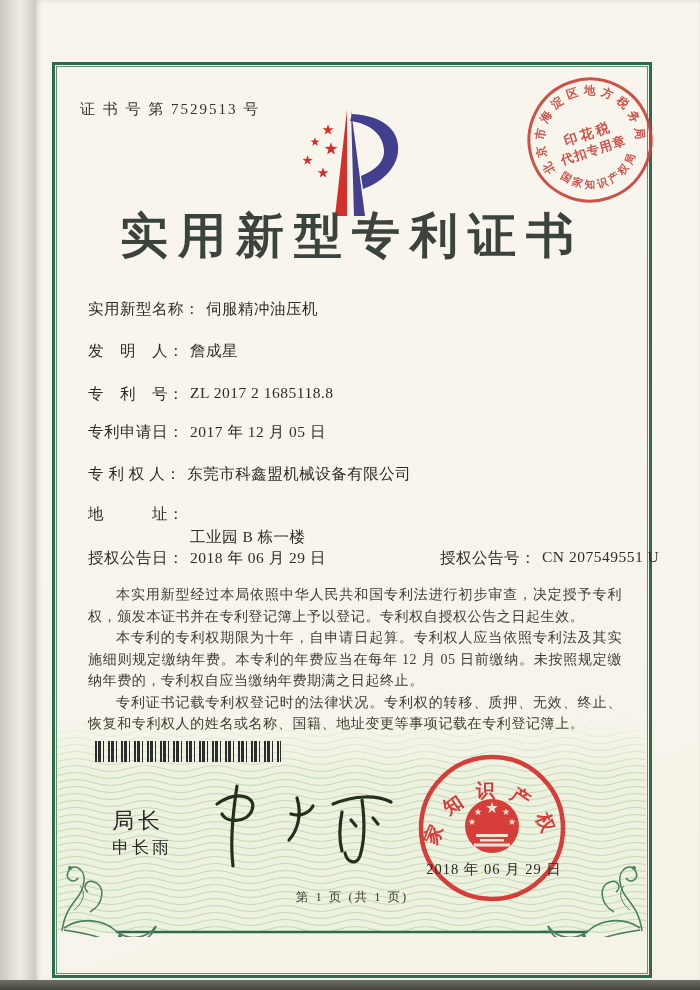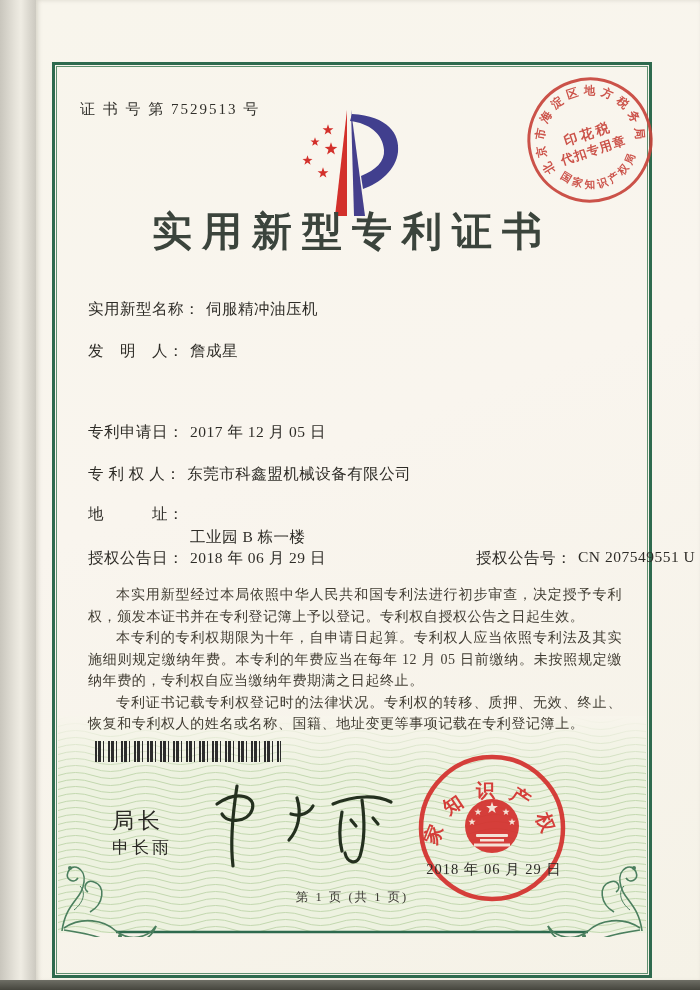--- a/index.html
+++ b/index.html
@@ -13,26 +13,26 @@
   .paper{position:absolute;left:36px;top:0;right:0;bottom:8px;
     background:linear-gradient(160deg,#f8f5ec 0%,#f9f5ee 45%,#f5f2e7 100%);
     box-shadow:inset 2px 0 4px rgba(120,115,100,.25);}
   .frame{position:absolute;left:52px;top:62px;width:600px;height:916px;
     border:3px solid #2e6a4e;}
   .frame-inner{position:absolute;inset:1px;border:1px solid #5f9070;}
   .cert-no{position:absolute;left:80px;top:100px;font-size:15px;letter-spacing:2px;color:#31302b;}
   .logo{position:absolute;left:286px;top:106px;}
   .stamp{position:absolute;left:522px;top:72px;opacity:.92;}
   .title{position:absolute;left:52px;top:204px;width:600px;text-align:center;
-    font-size:40px;font-weight:bold;letter-spacing:10px;color:#3b443c;}
+    font-size:48px;font-weight:bold;letter-spacing:10px;color:#3b443c;}
   .row{position:absolute;left:88px;display:flex;font-size:15.5px;color:#2e2c27;white-space:nowrap;}
   .row .lbl{letter-spacing:.5px;}
   .row .val{margin-left:6px;letter-spacing:.5px;}
   .addr-val{line-height:22px;white-space:normal;width:450px;}
-  .grant-no{position:absolute;left:388px;top:0;display:flex;font-size:15.5px;}
+  .grant-no{position:absolute;left:352px;top:0;display:flex;font-size:15.5px;}
   .body-text{position:absolute;left:88px;top:584px;width:534px;font-size:14px;
     line-height:21.5px;letter-spacing:.6px;color:#403c32;text-align:justify;}
   .body-text p{margin:0;text-indent:2em;}
   .band{position:absolute;left:58px;top:716px;width:588px;height:221px;}
   .band-fade{position:absolute;left:0;top:0;width:100%;height:60px;
     background:linear-gradient(rgba(248,245,236,1),rgba(248,245,236,0));}
   .barcode{position:absolute;left:95px;top:741px;width:186px;height:21px;
     background:repeating-linear-gradient(90deg,#2c2c2c 0 2px,transparent 2px 3px,
       #2c2c2c 3px 6px,transparent 6px 8px,#2c2c2c 8px 9px,transparent 9px 13px);}
   .director{position:absolute;left:112px;top:806px;font-size:22px;letter-spacing:4px;color:#2b2a25;}
@@ -122,20 +122,24 @@
   <div class="title">实用新型专利证书</div>
 
   <div class="row" style="top:341px">
     <span class="lbl">发　明　人：</span>
     <span class="val">詹成星</span>
   </div>
   <div class="row" style="top:299px">
     <span class="lbl">实用新型名称：</span>
     <span class="val">伺服精冲油压机</span>
   </div>
+  <div class="row" style="top:384px">
+    <span class="lbl">专　利　号：</span>
+    <span class="val">ZL 2017 2 1685118.8</span>
+  </div>
   <div class="row" style="top:422px">
     <span class="lbl">专利申请日：</span>
     <span class="val">2017 年 12 月 05 日</span>
   </div>
   <div class="row" style="top:464px">
     <span class="lbl">专 利 权 人：</span>
     <span class="val">东莞市科鑫盟机械设备有限公司</span>
   </div>
   <div class="row" style="top:504px">
     <span class="lbl">地　　　址：</span>

